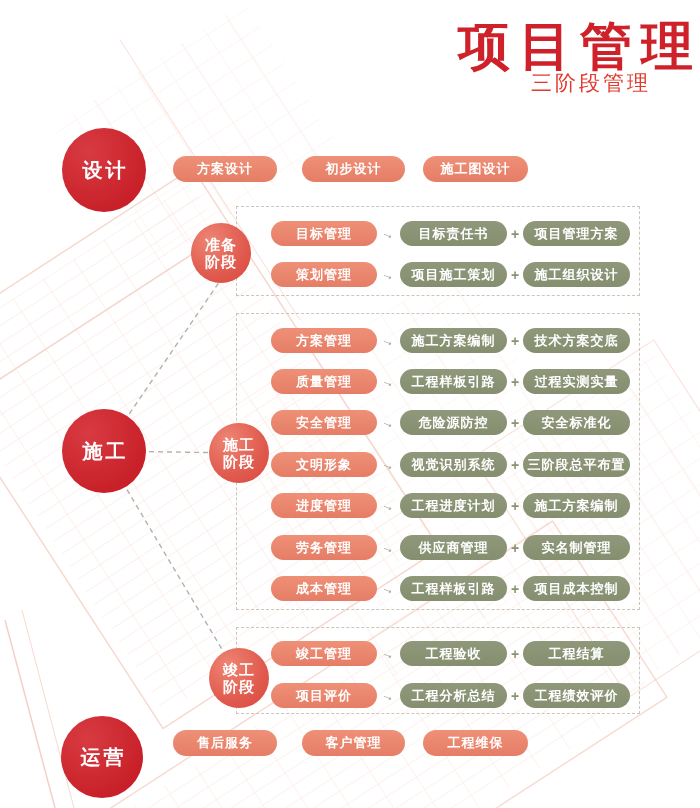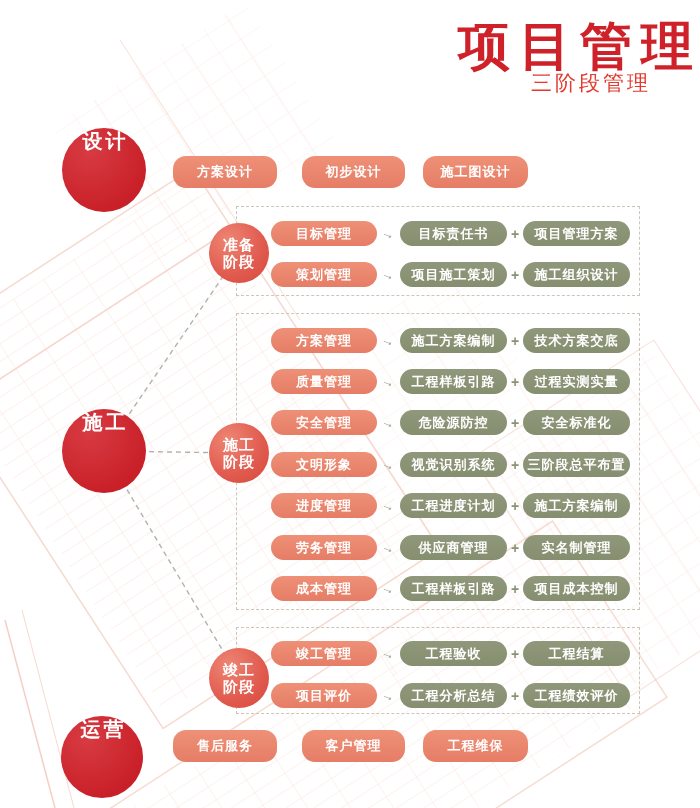--- a/index.html
+++ b/index.html
@@ -16,45 +16,45 @@
   .subtitle { position:absolute; top:69px; left:531px; z-index:5;
               font-size:21px; letter-spacing:3px; color:#e23a2e; white-space:nowrap; }
 
   .stage-box { position:absolute; border:1px dashed #ccc5b8; z-index:2; }
   #box-prep { left:236px; top:206px; width:404px; height:90px; }
   #box-cons { left:236px; top:313px; width:404px; height:297px; }
   #box-comp { left:236px; top:627px; width:404px; height:87px; }
 
   .main-circle { position:absolute; width:84px; height:84px; border-radius:50%;
     background:radial-gradient(circle at 32% 28%, #d83b42 0%, #c81f28 75%);
-    display:flex; justify-content:center; color:#fff;
+    display:flex; align-items:center; justify-content:center; color:#fff;
     font-weight:bold; font-size:20px; letter-spacing:3px; text-indent:3px; z-index:4; }
   #circle-design { left:62px; top:128px; }
   #circle-construction { left:62px; top:409px; }
   #circle-operation { left:61px; top:716px; width:82px; height:82px; }
 
   .stage-circle { position:absolute; width:60px; height:60px; border-radius:50%;
     background:radial-gradient(circle at 32% 28%, #ee8573 0%, #e05a4e 60%, #da473e 100%);
     display:flex; flex-direction:column; align-items:center; justify-content:center;
     color:#fff; font-weight:bold; font-size:15px; line-height:1.15; letter-spacing:1px;
     text-align:center; z-index:4; }
-  #stage-prep { left:209px; top:223px;justify-content:center; }
+  #stage-prep { left:191px; top:223px;justify-content:center; }
   #stage-cons { left:209px; top:423px; }
   #stage-comp { left:209px; top:648px; }
 
   .pill { display:flex; align-items:center; justify-content:center;
           color:#fff; font-weight:bold; font-size:13px; letter-spacing:1px;
           height:25px; border-radius:13px; white-space:nowrap; }
   .salmon { background:linear-gradient(180deg,#ee9077 0%,#e67d66 100%); }
   .green  { background:linear-gradient(180deg,#90987b 0%,#868e70 100%); }
 
   .track-row { position:absolute; left:173px; display:flex; z-index:3; }
   #design-row { top:156px; }
   #operation-row { top:730px; }
-  .track-row .pill { height:32px; }
+  .track-row .pill { height:26px; }
   .tp1 { width:104px; margin-right:25px; }
   .tp2 { width:103px; margin-right:18px; }
   .tp3 { width:105px; }
 
   .flow-row { position:absolute; left:271px; width:359px; height:25px;
               display:flex; align-items:center; z-index:3; }
   .cell-src  { width:106px; }
   .cell-arrow { width:23px; text-align:center; color:#9aa08b; font-size:13px; font-weight:bold; }
   .arrow-glyph { display:inline-block; transform:rotate(22deg); }
   .cell-out  { width:107px; }

